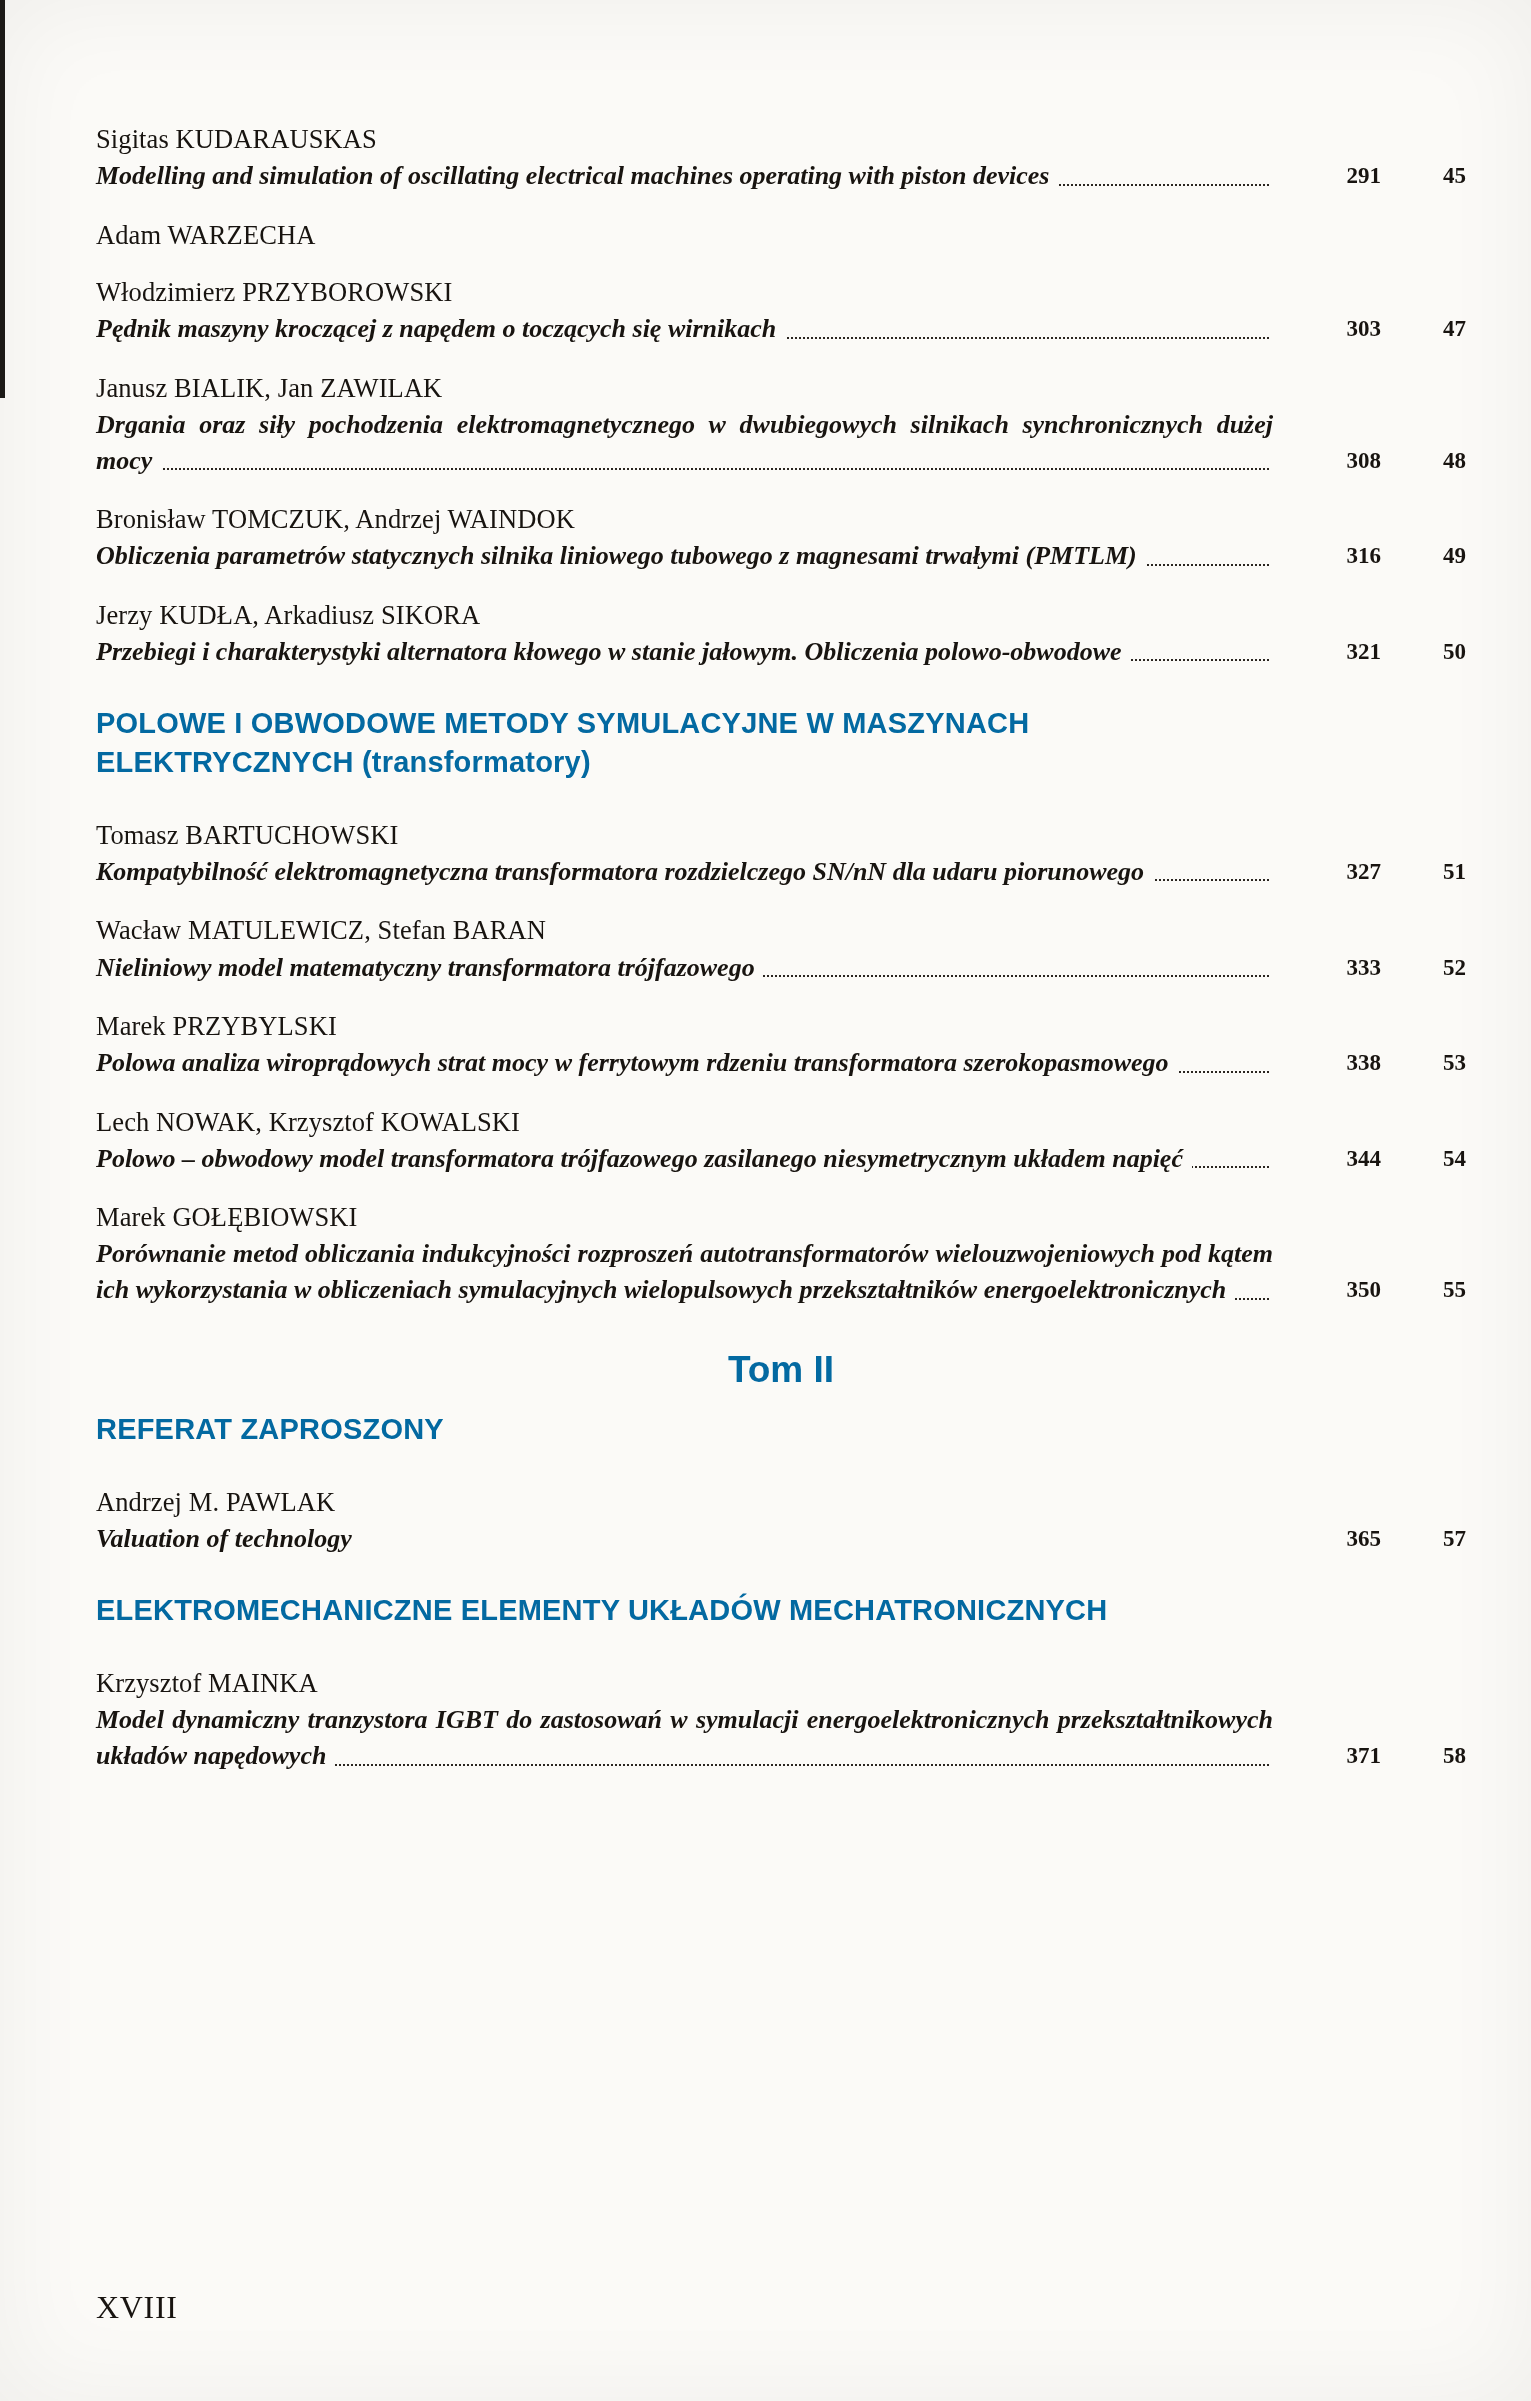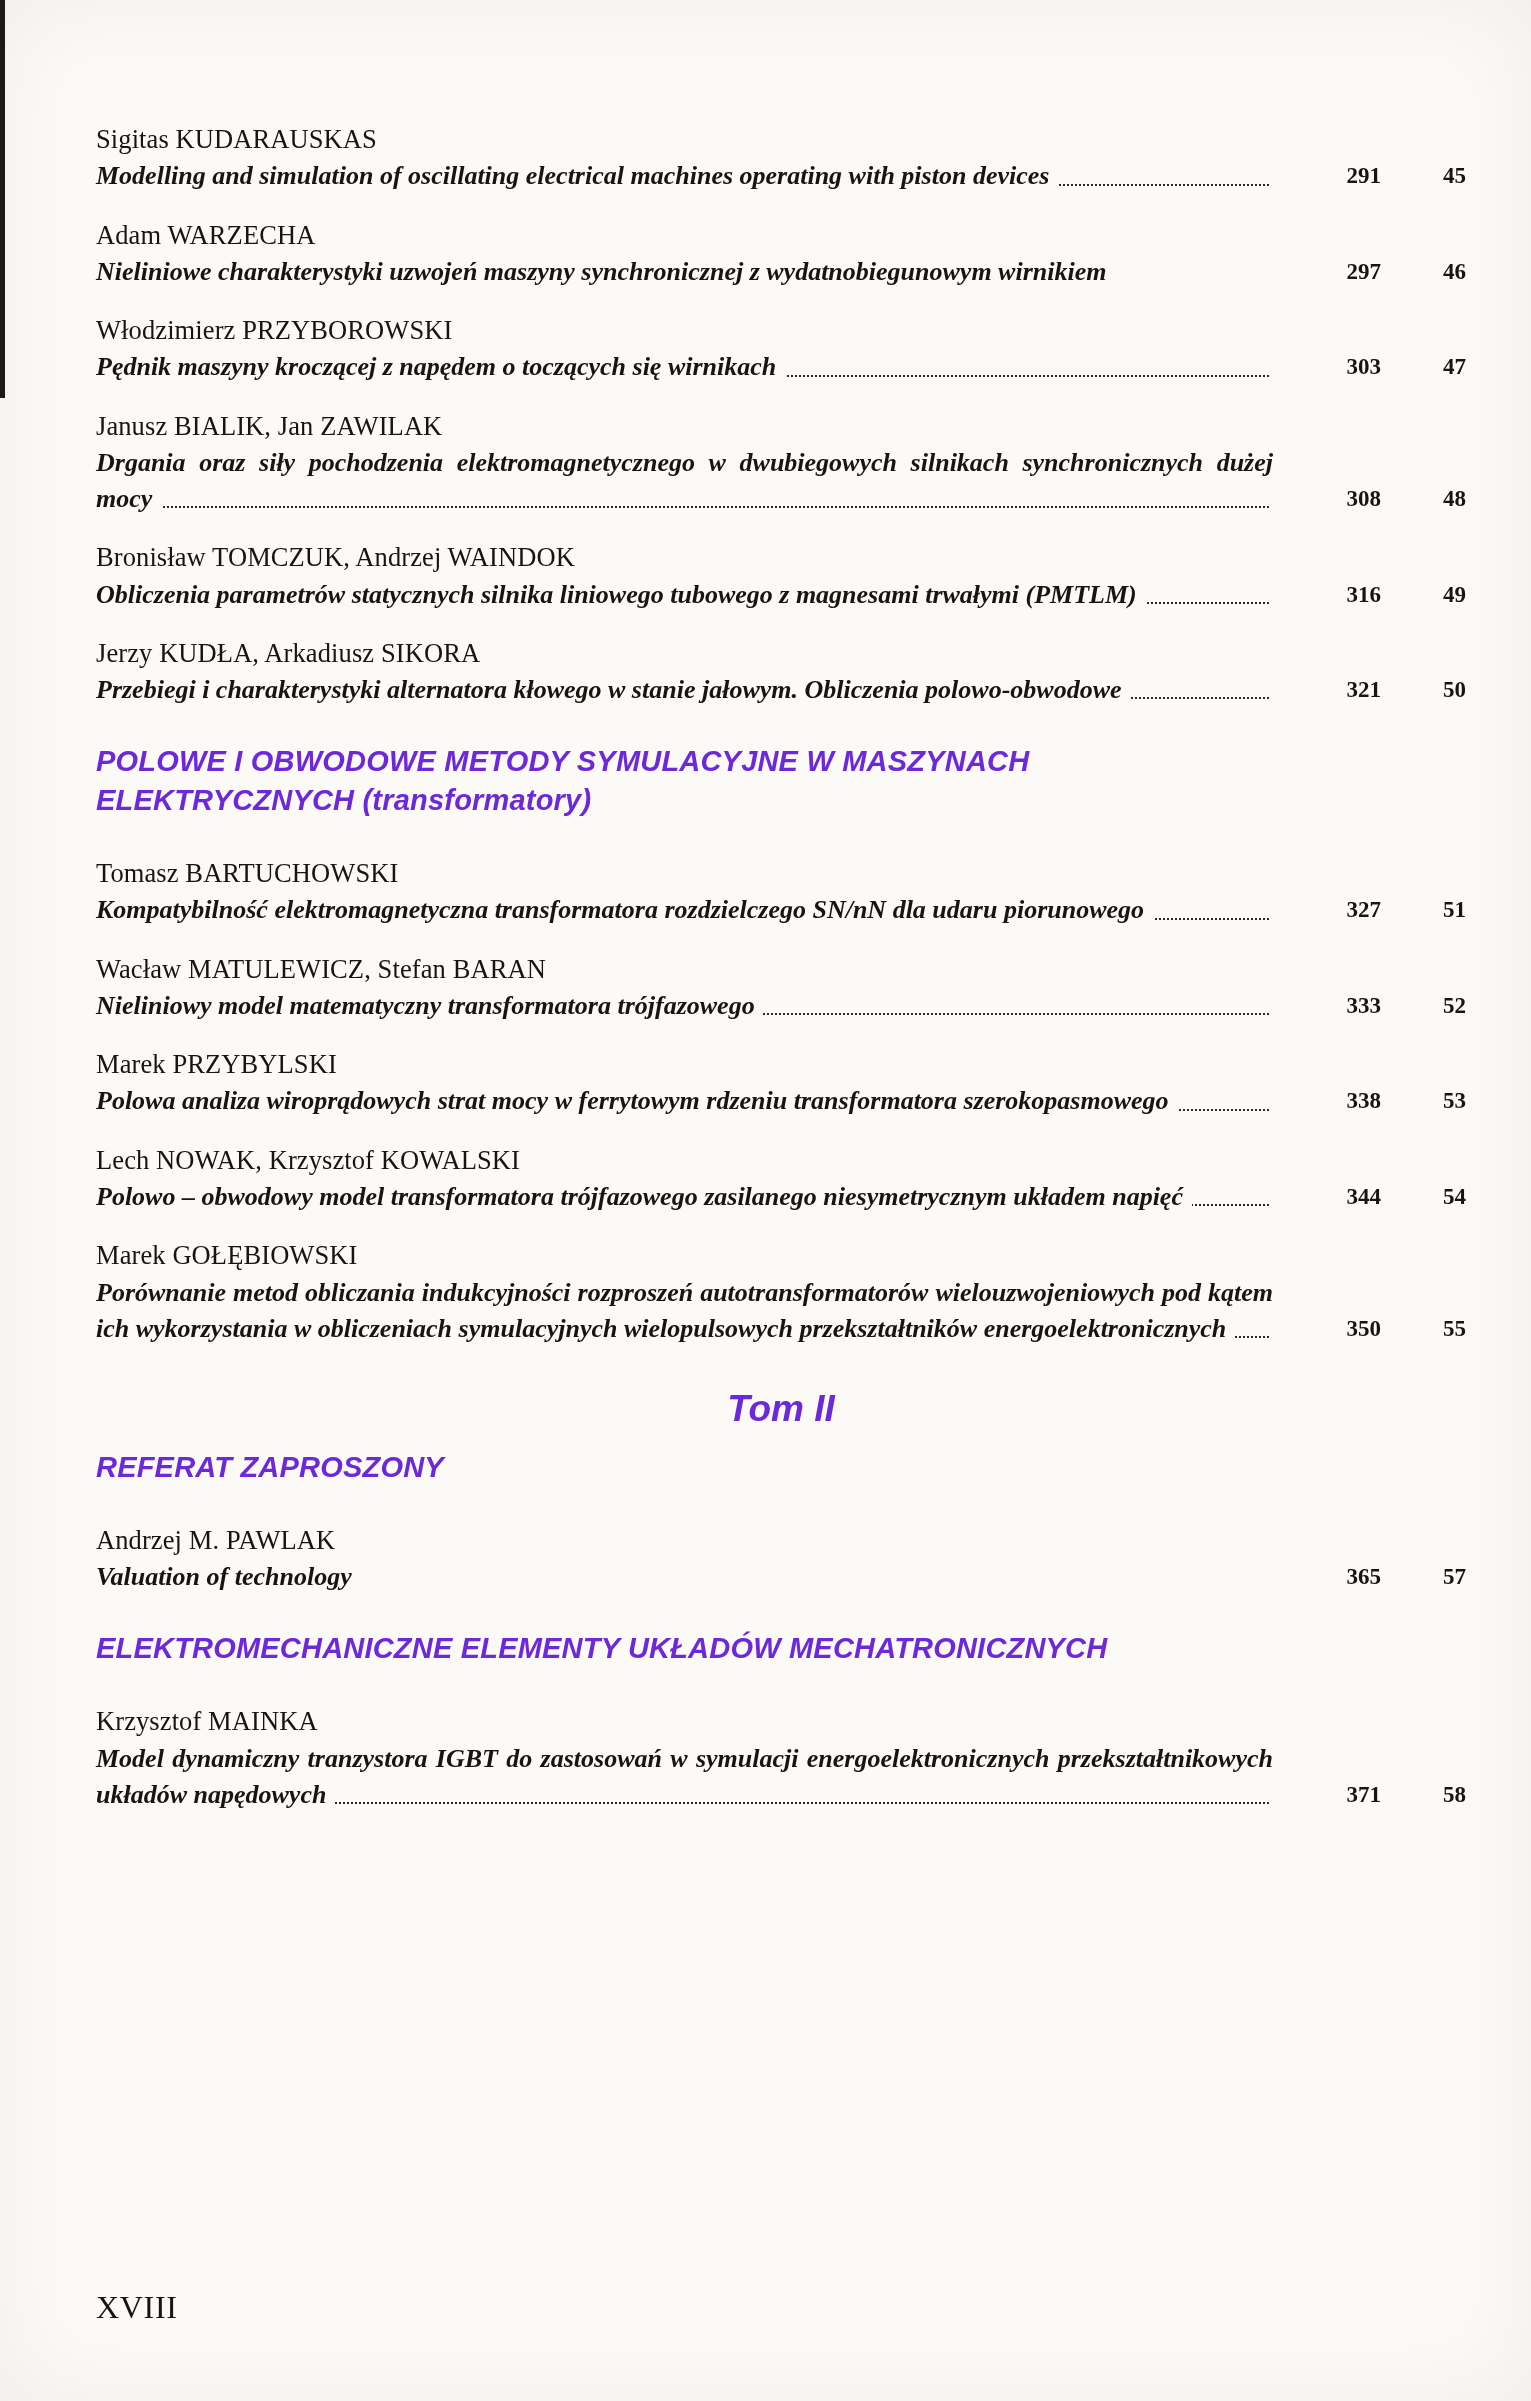--- a/index.html
+++ b/index.html
@@ -70,22 +70,21 @@
     white-space:nowrap;
   }
   .col-page{ width:108px; }
   .col-seq{ width:85px; }
 
   
   .heading{
     font-family:"Liberation Sans", sans-serif;
     font-weight:700;
     white-space:pre-line;
-    color:#6d28d9;
-    font-style:italic;
+    color:#0369a1;
   }
   .heading-section{
     font-size:29px;
     line-height:39px;
     margin:34px 0 37px 0;
     letter-spacing:0.2px;
   }
   .heading-volume{
     font-size:37px;
     line-height:43px;
@@ -114,27 +113,20 @@
     <div class="entry-row">
       <div class="entry-title">
         <span class="title-text">Modelling and simulation of oscillating electrical machines operating with piston devices</span>
       </div>
       <div class="col-page">291</div>
       <div class="col-seq">45</div>
     </div>
   </section>
     <section class="entry no-dots">
     <div class="authors">Adam WARZECHA</div>
-    <div class="entry-row">
-      <div class="entry-title">
-        <span class="title-text">Nieliniowe charakterystyki uzwojeń maszyny synchronicznej z wydatnobiegunowym wirnikiem</span>
-      </div>
-      <div class="col-page">297</div>
-      <div class="col-seq">46</div>
-    </div>
   </section>
     <section class="entry">
     <div class="authors">Włodzimierz PRZYBOROWSKI</div>
     <div class="entry-row">
       <div class="entry-title">
         <span class="title-text">Pędnik maszyny kroczącej z napędem o toczących się wirnikach</span>
       </div>
       <div class="col-page">303</div>
       <div class="col-seq">47</div>
     </div>

